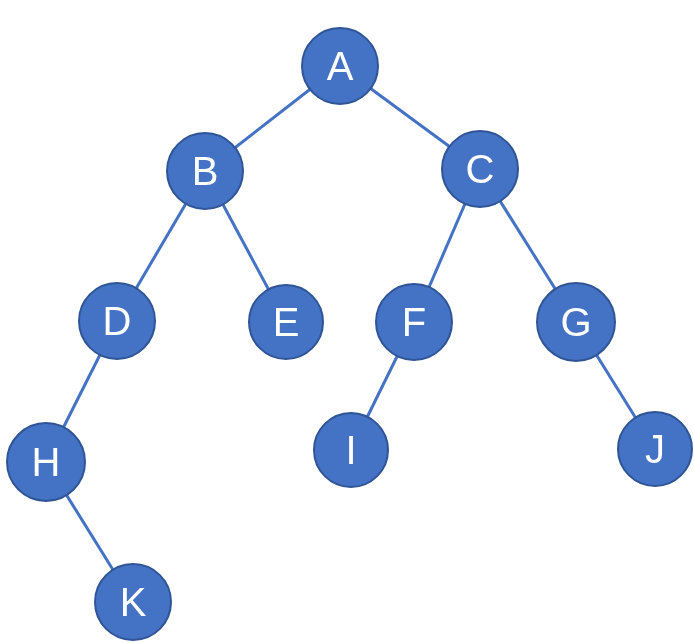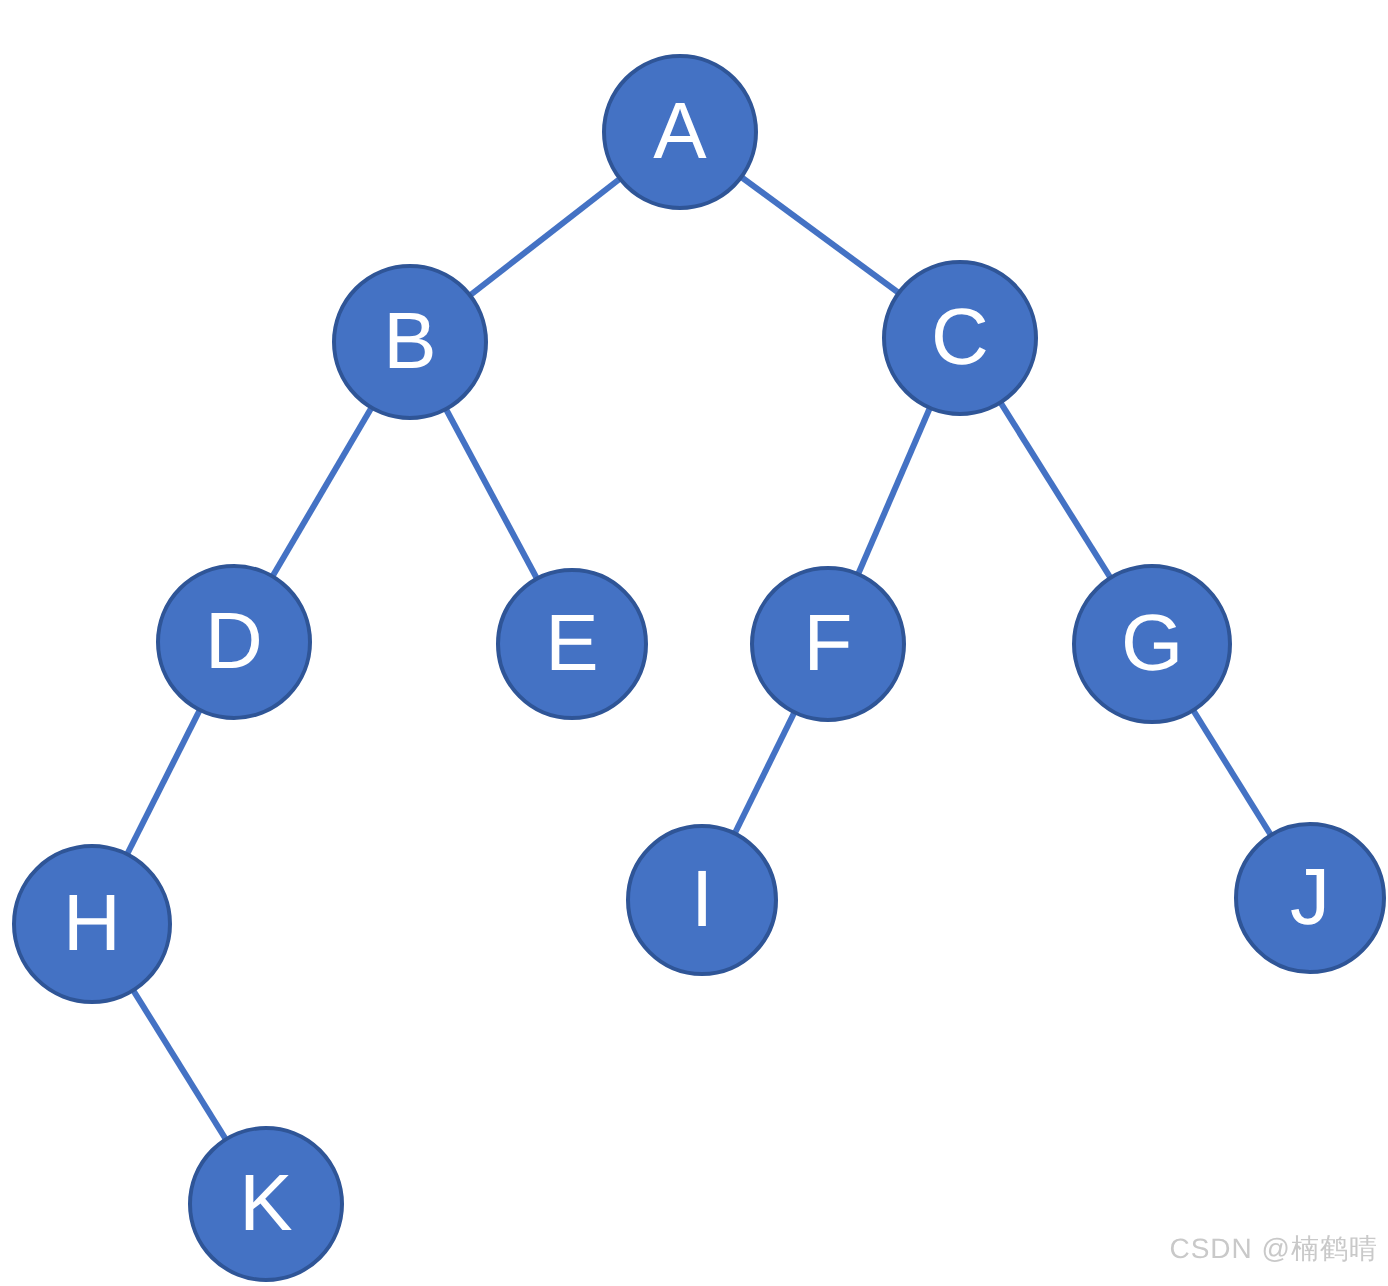--- a/index.html
+++ b/index.html
@@ -66,14 +66,13 @@
       <text x="576" y="322" text-anchor="middle" dominant-baseline="central" fill="#FFFFFF" font-size="40">G</text>
       <circle cx="46" cy="462" r="39" fill="#4472C4" stroke="#2F5597" stroke-width="2"></circle>
       <text x="46" y="462" text-anchor="middle" dominant-baseline="central" fill="#FFFFFF" font-size="40">H</text>
       <circle cx="351" cy="450" r="37" fill="#4472C4" stroke="#2F5597" stroke-width="2"></circle>
       <text x="351" y="450" text-anchor="middle" dominant-baseline="central" fill="#FFFFFF" font-size="40">I</text>
       <circle cx="655" cy="449" r="37" fill="#4472C4" stroke="#2F5597" stroke-width="2"></circle>
       <text x="655" y="449" text-anchor="middle" dominant-baseline="central" fill="#FFFFFF" font-size="40">J</text>
       <circle cx="133" cy="602" r="38" fill="#4472C4" stroke="#2F5597" stroke-width="2"></circle>
       <text x="133" y="602" text-anchor="middle" dominant-baseline="central" fill="#FFFFFF" font-size="40">K</text>
     </svg>
-  <div class="watermark" style="color: rgb(201, 201, 201);">CSDN @楠鹤晴</div>
 </div>
 
 </body></html>

